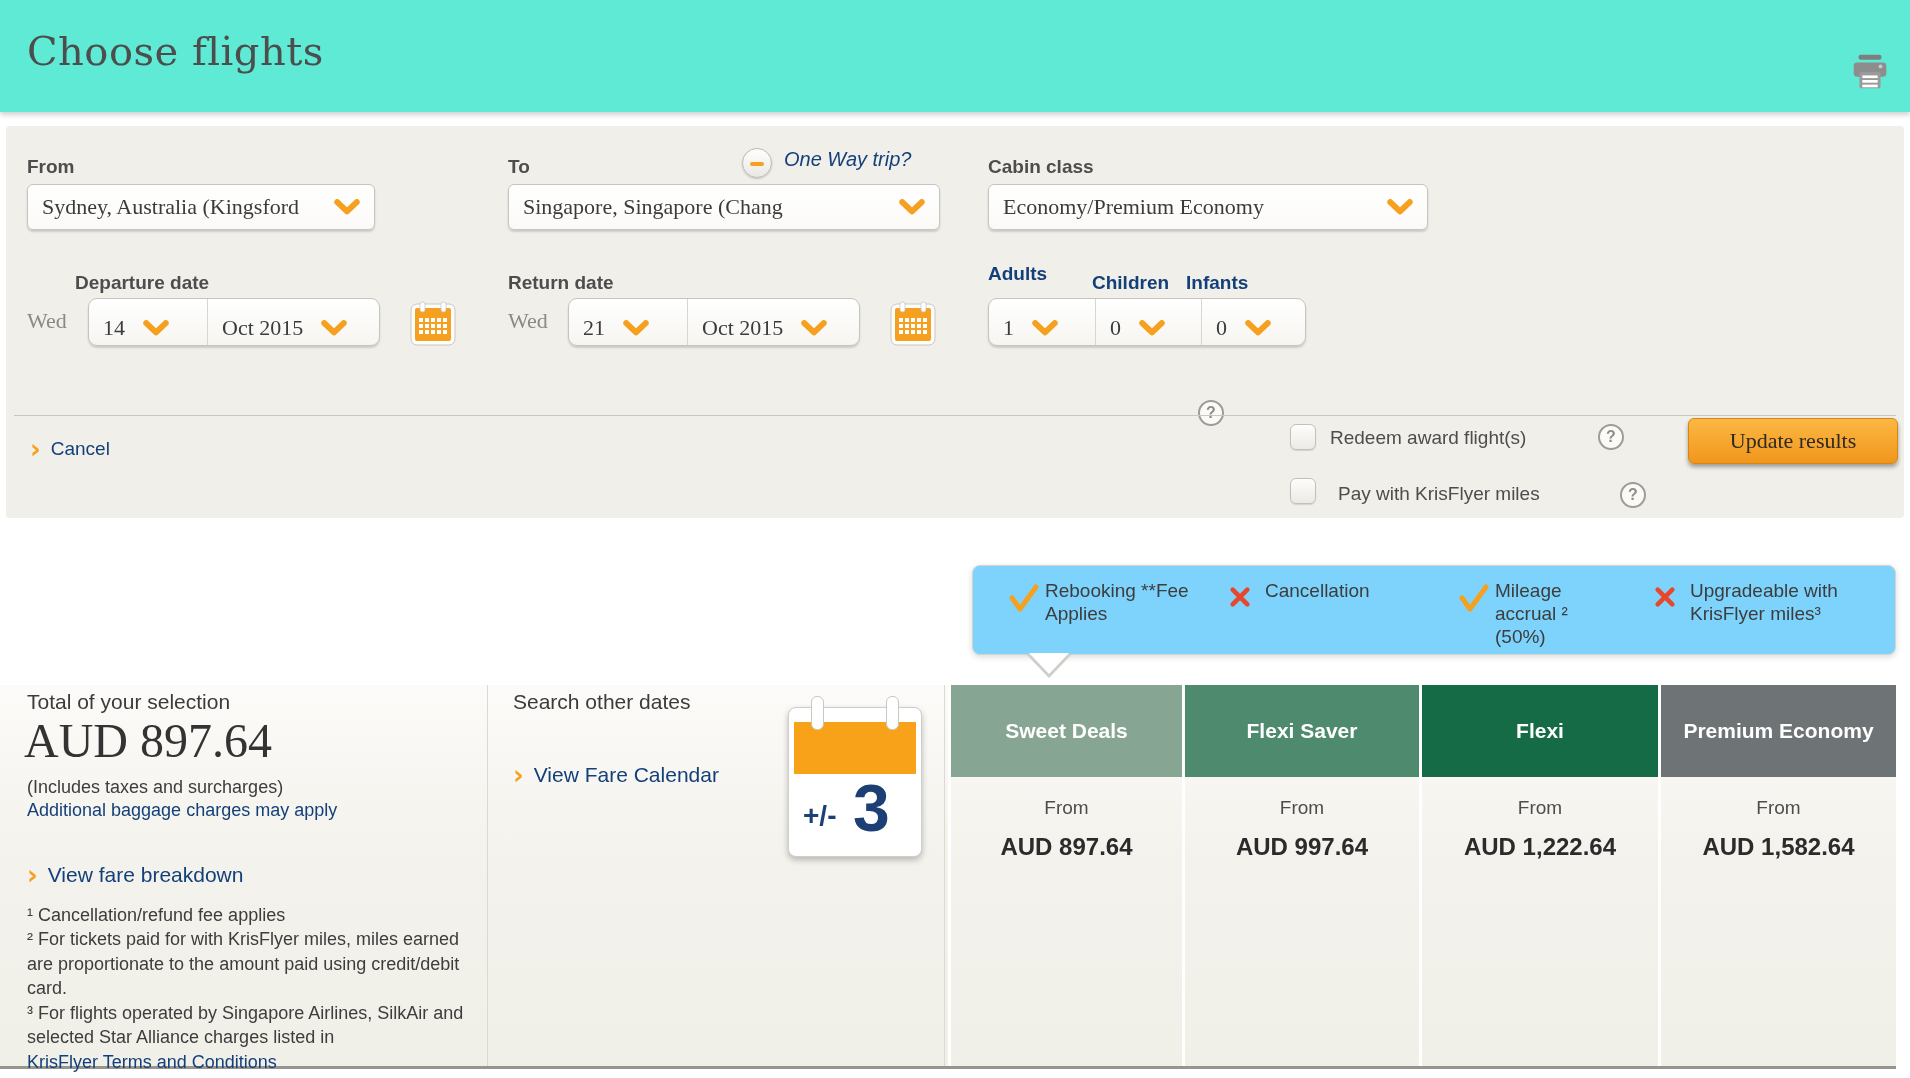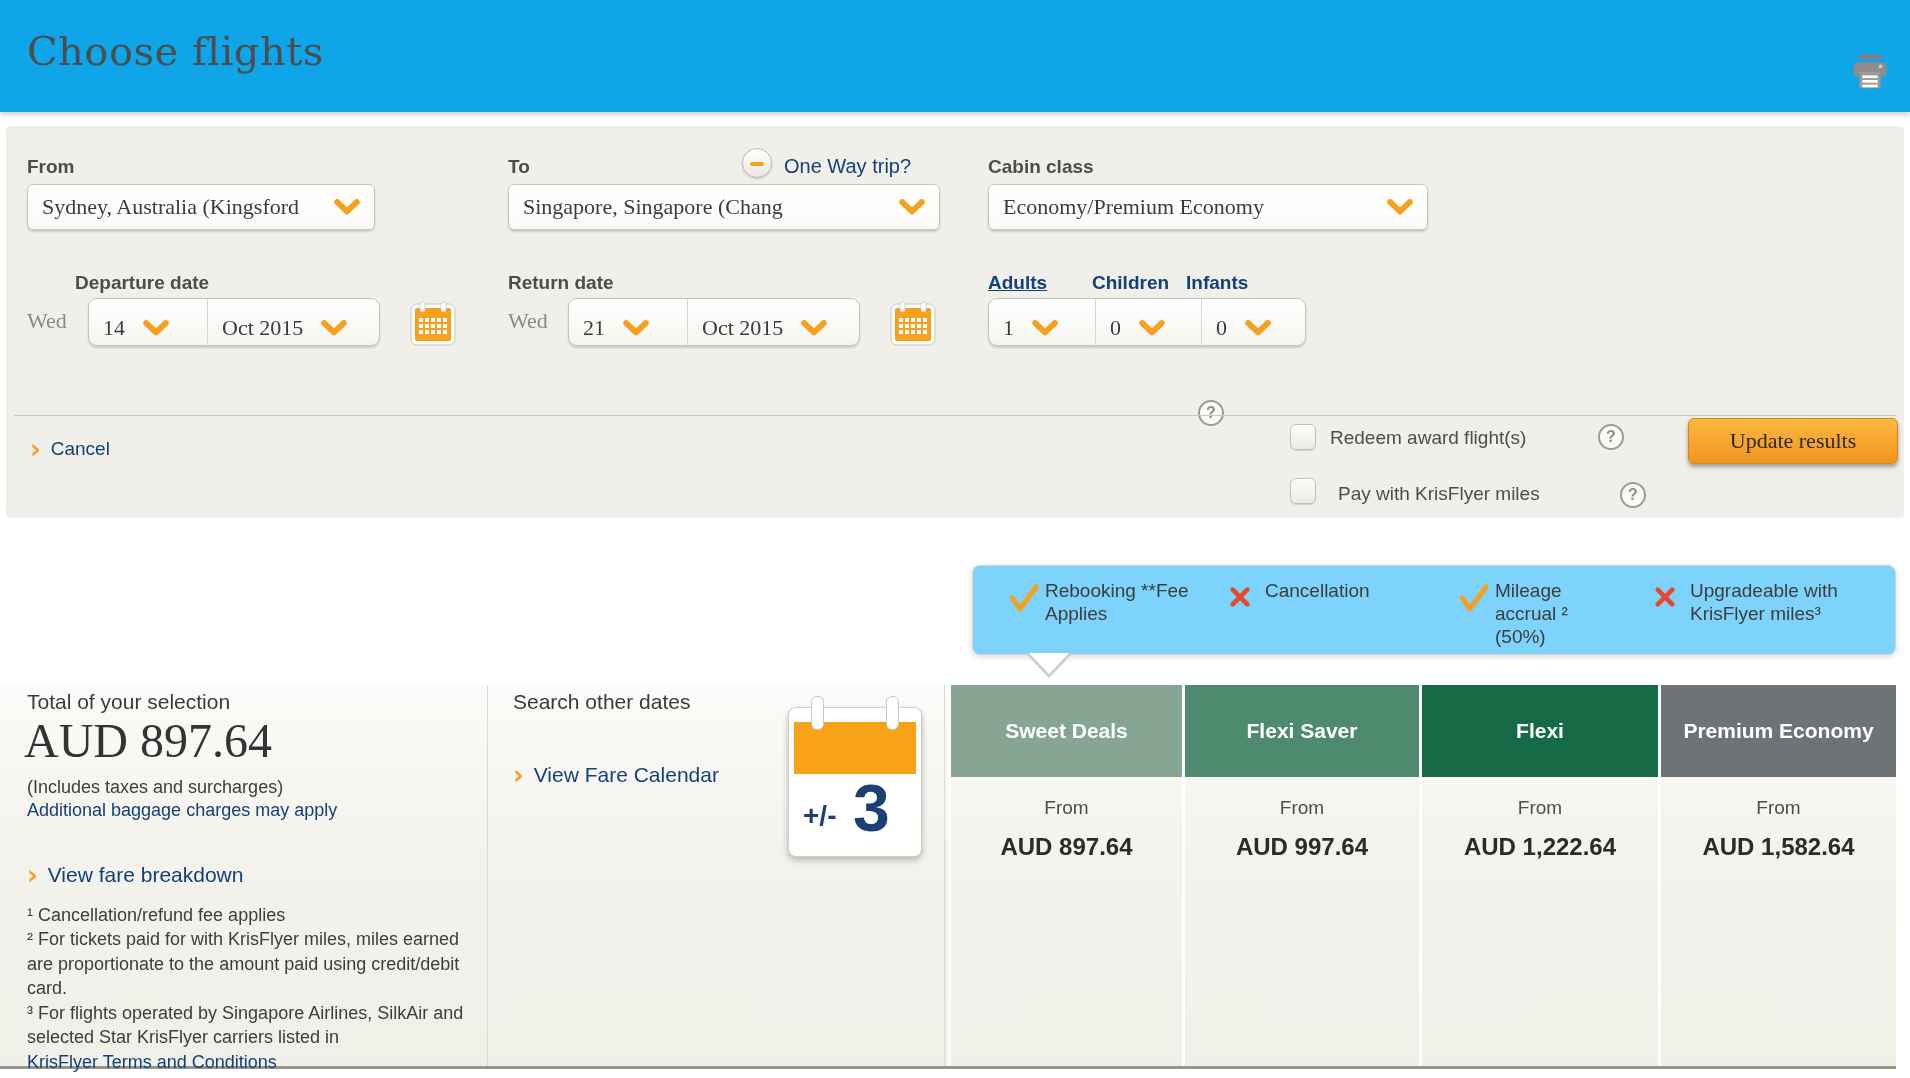--- a/index.html
+++ b/index.html
@@ -1,20 +1,20 @@
 <!DOCTYPE html>
 <html><head>
 <meta charset="utf-8">
 <style>
   * { margin:0; padding:0; box-sizing:border-box; }
   html,body { width:1910px; height:1078px; background:#fff; font-family:"Liberation Sans", sans-serif; }
   #stage { position:relative; width:1910px; height:1078px; overflow:hidden; background:#fff; }
 
   
-  .header { position:absolute; left:0; top:0; width:1910px; height:112px; background:#0ea5e9;
+  .header { position:absolute; left:0; top:0; width:1910px; height:112px; background:#5eead4;
             box-shadow:0 3px 5px rgba(0,0,0,.18); }
   .page-title { position:absolute; left:27px; top:28px; font-family:"DejaVu Serif","Liberation Serif",serif;
                 font-size:40px; color:#4d4d4d; letter-spacing:.5px; }
   .print-btn { position:absolute; left:1847px; top:48px; width:46px; height:46px; cursor:pointer; }
 
   
   .panel { position:absolute; left:6px; top:126px; width:1898px; height:392px; background:#f0efe9; border-radius:4px; }
   .flabel { position:absolute; font-size:19px; font-weight:bold; color:#4d4d4d; }
   .flabel.navy { color:#14407a; }
   .selectbox { position:absolute; height:46px; background:linear-gradient(#ffffff,#fbfaf8);
@@ -22,21 +22,21 @@
                display:flex; align-items:center; padding:11px 14px; cursor:pointer; overflow:hidden; white-space:nowrap; }
   .selectbox .val { font-family:"Liberation Serif","DejaVu Serif",serif; font-size:22px; color:#3b3b3b; flex:1; overflow:hidden; }
   .chev { width:26px; height:16px; flex:0 0 auto; margin-left:8px; }
   .pill { position:absolute; height:48px; background:linear-gradient(#ffffff,#f6f5f1); border:1px solid #c6c4bd;
           border-radius:9px; box-shadow:0 2px 2px rgba(0,0,0,.15); display:flex; align-items:stretch; overflow:hidden; }
   .pill .seg { display:flex; align-items:center; padding:0 10px 0 14px; cursor:pointer;margin-top:12px; }
   .pill .seg .val { font-family:"Liberation Serif","DejaVu Serif",serif; font-size:22px; color:#3b3b3b; margin-right:10px; }
   .pill .sep { width:1px; background:#d8d6cf; }
   .wed { position:absolute; font-family:"Liberation Serif","DejaVu Serif",serif; font-size:22px; color:#8a8a85; }
   .cal-btn { position:absolute; width:46px; height:46px; cursor:pointer; }
-  .oneway { position:absolute; display:flex; align-items:flex-end; cursor:pointer; }
+  .oneway { position:absolute; display:flex; align-items:flex-start; cursor:pointer;font-style:italic; }
   .minus-circle { width:30px; height:30px; border-radius:50%; background:linear-gradient(#fff,#e9e8e3);
                   border:1px solid #bdbbb4; box-shadow:0 1px 2px rgba(0,0,0,.2); position:relative; }
   .minus-circle::after { content:""; position:absolute; left:7px; top:13px; width:14px; height:4px; border-radius:2px; background:#f5a01e; }
   .oneway .txt { margin-left:12px; font-size:20px; color:#14407a; }
   .q-circle { width:26px; height:26px; border-radius:50%; border:2px solid #9c9c98; background:#fbfaf7;
               color:#8d8d89; font-size:16px; font-weight:bold; display:flex; align-items:center; justify-content:center; cursor:pointer; }
   .hr { position:absolute; left:8px; right:8px; height:1px; background:#c9c8c1; }
   .link-row { position:absolute; display:flex; align-items:center; cursor:pointer; }
   .chevR { color:#f5a01e; font-weight:bold; font-size:26px; line-height:18px; margin-right:10px; font-family:"DejaVu Sans",sans-serif; }
   .link-row .txt { font-size:19px; color:#14407a; }
@@ -223,21 +223,21 @@
             <rect x="33" y="24" width="4" height="4"></rect>
           <rect x="9" y="30" width="4" height="4"></rect>
             <rect x="15" y="30" width="4" height="4"></rect>
             <rect x="21" y="30" width="4" height="4"></rect>
             <rect x="27" y="30" width="4" height="4"></rect>
             <rect x="33" y="30" width="4" height="4"></rect>
         </g>
       </svg>
     </div>
 
-    <div class="flabel navy" style="left:982px; top:146px;text-decoration:underline;">Adults</div>
+    <div class="flabel navy" style="left:982px; top:137px;">Adults</div>
     <div class="flabel navy" style="left:1086px; top:146px;">Children</div>
     <div class="flabel navy" style="left:1180px; top:146px;">Infants</div>
     <div class="pill" style="left:982px; top:172px; width:318px;">
       <div class="seg" style="width:106px;">
         <span class="val">1</span>
         <svg class="chev" viewBox="0 0 24 14">
             <path d="M3 2.5 L12 11 L21 2.5" fill="none" stroke="#F5A01E" stroke-width="5.5" stroke-linecap="round" stroke-linejoin="round"></path>
           </svg>
       </div>
       <div class="sep"></div>
@@ -319,21 +319,21 @@
       <div class="sum-amount">AUD 897.64</div>
       <div class="sum-note">(Includes taxes and surcharges)</div>
       <div class="sum-link">Additional baggage charges may apply</div>
       <div class="link-row fare-bd">
         <span class="chevR">›</span>
         <span class="txt">View fare breakdown</span>
       </div>
       <div class="notes">
         <span class="ln">¹ Cancellation/refund fee applies</span>
         <span class="ln">² For tickets paid for with KrisFlyer miles, miles earned are proportionate to the amount paid using credit/debit card.</span>
-        <span class="ln">³ For flights operated by Singapore Airlines, SilkAir and selected Star KrisFlyer carriers listed in</span>
+        <span class="ln">³ For flights operated by Singapore Airlines, SilkAir and selected Star Alliance charges listed in</span>
         <span class="ln lnk">KrisFlyer Terms and Conditions</span>
       </div>
     </div>
 
     <div class="vdiv" style="left:487px;"></div>
 
     <div>
       <div class="other-title">Search other dates</div>
       <div class="link-row fare-cal">
         <span class="chevR">›</span>

